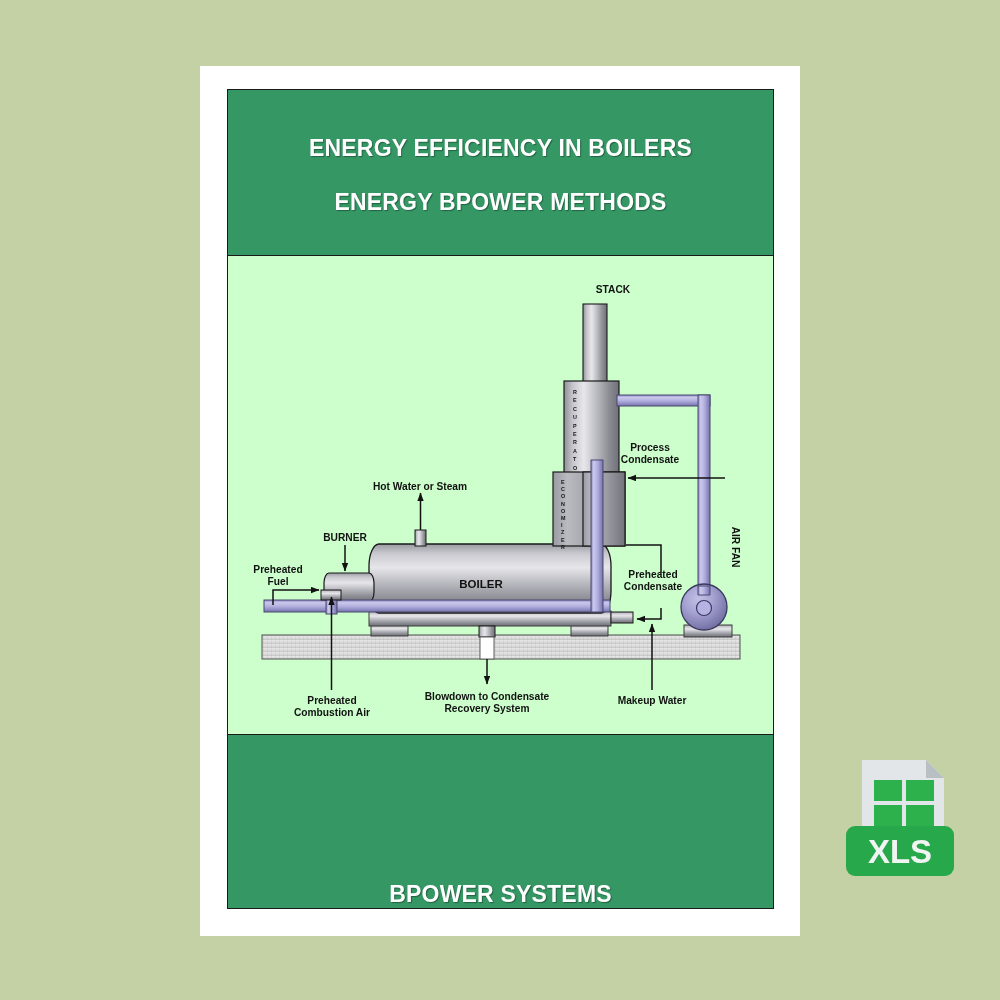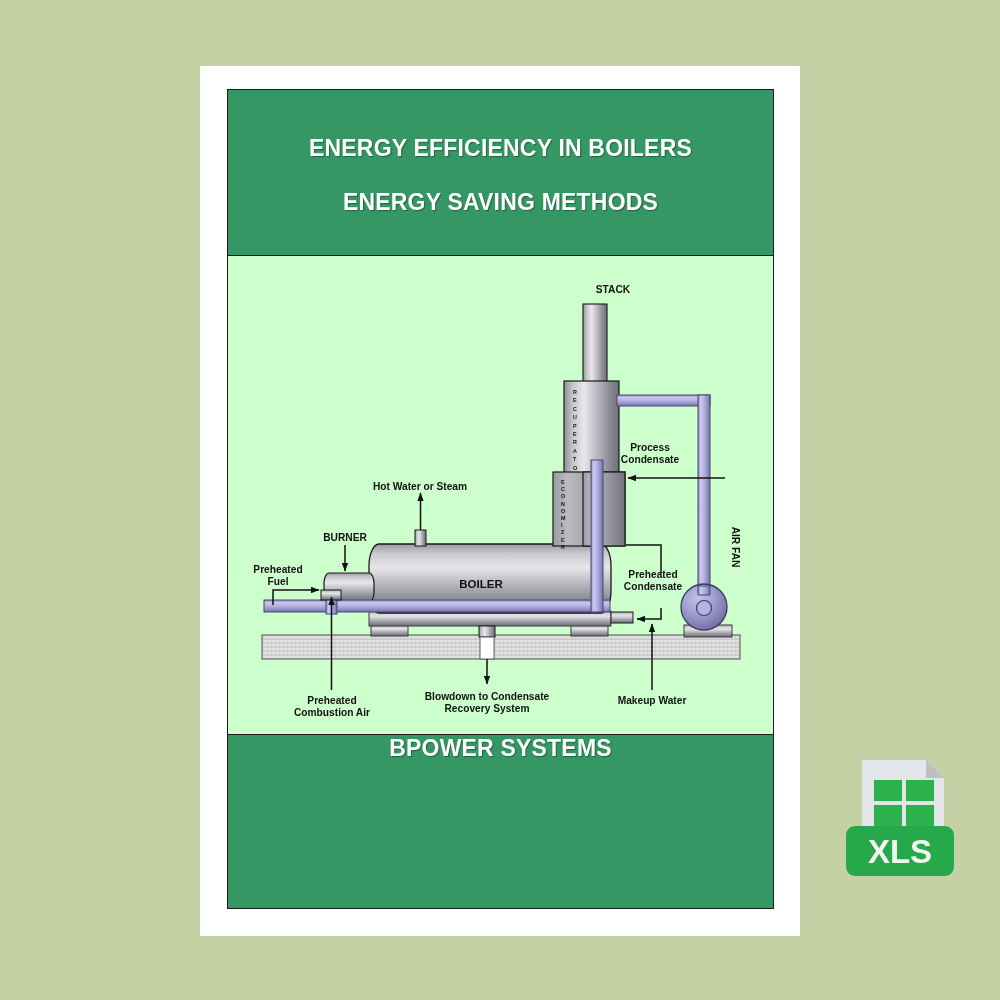--- a/index.html
+++ b/index.html
@@ -49,21 +49,21 @@
     text-shadow:1px 1px 1px rgba(0,0,0,.35);
     white-space:nowrap;
   }
   
   #footer-band{
     background:#349764;
     flex:0 0 174px;
     border-top:1.5px solid #1a1a1a;
     box-sizing:border-box;
     display:flex;
-    align-items:flex-start;
+    align-items:flex-end;
     justify-content:center;
   }
   #footer-band .hdr-line{font-size:23px;}
   
   #diagram-area{
     flex:1 1 auto;
     position:relative;
     background:#ccffcc;
     overflow:hidden;
   }
@@ -76,21 +76,21 @@
   }
 </style>
 </head>
 <body>
 
 <div id="page-sheet">
   <div id="poster">
 
     <div id="header-band">
       <div class="hdr-line">ENERGY EFFICIENCY IN BOILERS</div>
-      <div class="hdr-line">ENERGY SAVING METHODS</div>
+      <div class="hdr-line">ENERGY BPOWER METHODS</div>
     </div>
 
     <div id="diagram-area">
       <svg id="diagram-svg" width="545" height="478" viewBox="0 0 545 478" xmlns="http://www.w3.org/2000/svg">
         <defs>
 
           <linearGradient id="gMetalV" x1="0" y1="0" x2="0" y2="1">
             <stop offset="0%" stop-color="#9a9aa2"></stop>
             <stop offset="14%" stop-color="#c9c9cf"></stop>
             <stop offset="34%" stop-color="#e6e6ea"></stop>

